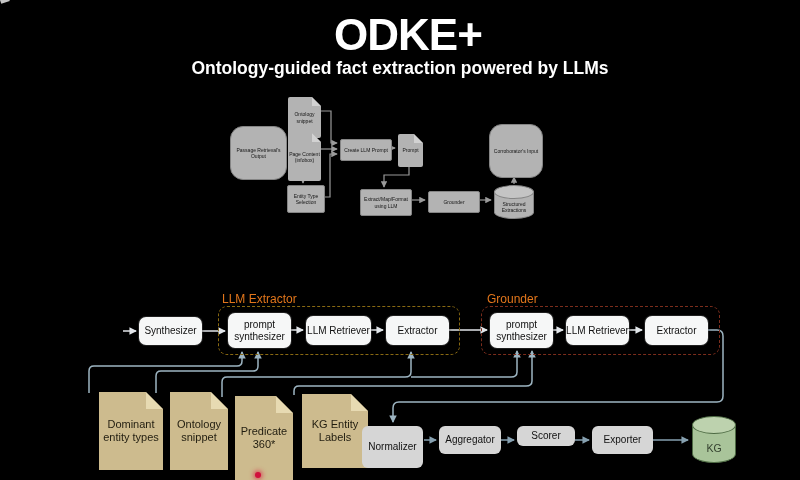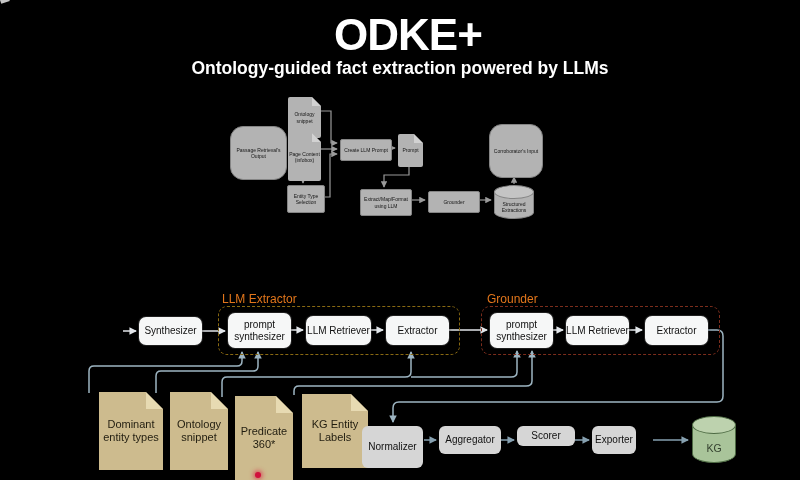--- a/index.html
+++ b/index.html
@@ -209,21 +209,21 @@
     </div>
 
   <div class="node g3" style="left:439px;top:426px;width:62px;height:28px;">
     <span>Aggregator</span>
     </div>
 
   <div class="node g3" style="left:517px;top:426px;width:58px;height:20px;">
     <span>Scorer</span>
     </div>
 
-  <div class="node g3" style="left:592px;top:426px;width:44px;height:28px;">
+  <div class="node g3" style="left:592px;top:426px;width:61px;height:28px;">
     <span>Exporter</span>
     </div>
 
   <div class="cyl" style="left:692px;top:416px;width:44px;height:47px;">
     <div class="cbody" style="top:8px;background:#a9c49a;border:1px solid #4e6b44;border-top:none;"></div>
     <div class="ctop" style="height:16px;background:#bdd2ae;border:1px solid #4e6b44;"></div>
     <div class="clbl" style="top:16px;bottom:0;font-size:10.5px;color:#33402e;">KG</div>
   </div>
 
   <div class="laser" style="left:255px;top:472px;"></div>

